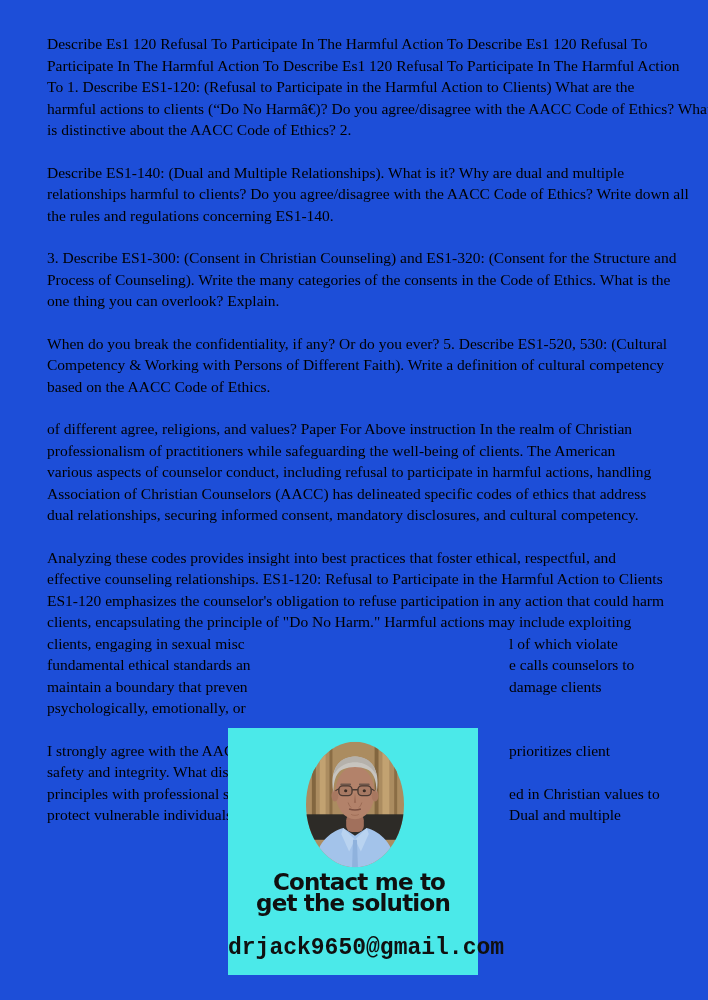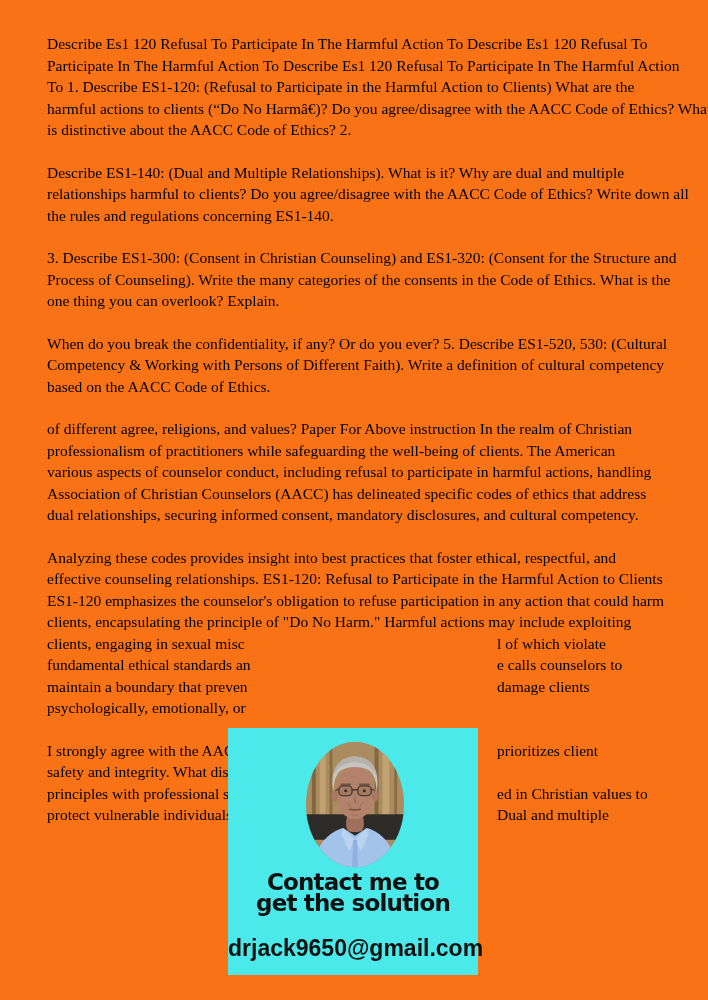--- a/index.html
+++ b/index.html
@@ -1,44 +1,44 @@
 <!DOCTYPE html>
 <html><head>
 <meta charset="utf-8">
 <style>
   html,body{margin:0;padding:0;background:#fff;}
   .page{
-    position:relative;width:708px;height:1000px;background:#f97316;
+    position:relative;width:708px;height:1000px;background:#1d4ed8;
     overflow:hidden;font-family:"Liberation Serif",serif;
   }
   .doc{
     position:absolute;left:47px;top:33px;width:630px;
     font-size:15.5px;line-height:21.5px;color:#000;
   }
   .para{margin:0 0 21px 0;}
   .line{white-space:nowrap;height:21.5px;position:relative;}
-  .rfrag{position:absolute;left:432px;top:0;white-space:nowrap;padding-left:18px;}
+  .rfrag{position:absolute;left:444px;top:0;white-space:nowrap;padding-left:18px;}
   .promo-card{
     position:absolute;left:228px;top:728px;width:250px;height:247px;
     background:#4BE9E9;z-index:5;
   }
   .portrait{
     position:absolute;left:78px;top:13px;width:98px;height:127px;
   }
   .portrait svg{display:block;width:98px;height:127px;}
   .promo-line{
     position:absolute;left:0;width:100%;text-align:center;color:#101010;
     font-family:"DejaVu Sans",sans-serif;font-weight:bold;
     font-size:23px;letter-spacing:-0.8px;line-height:26px;
   }
-  .promo-line.l1{top:141px;}
+  .promo-line.l1{top:141px;padding-left:6px;}
   .promo-line.l2{top:162px;}
   .promo-email{
     position:absolute;left:0;top:207px;width:100%;text-align:center;
-    color:#101010;font-family:Liberation Sans, sans-serif;font-weight:bold;
+    color:#101010;font-family:Liberation Mono, monospace;font-weight:bold;
     font-size:23px;
   }
 </style>
 </head>
 <body>
 
 <div class="page">
 
   <div class="doc" id="doc">
       <div class="para">

